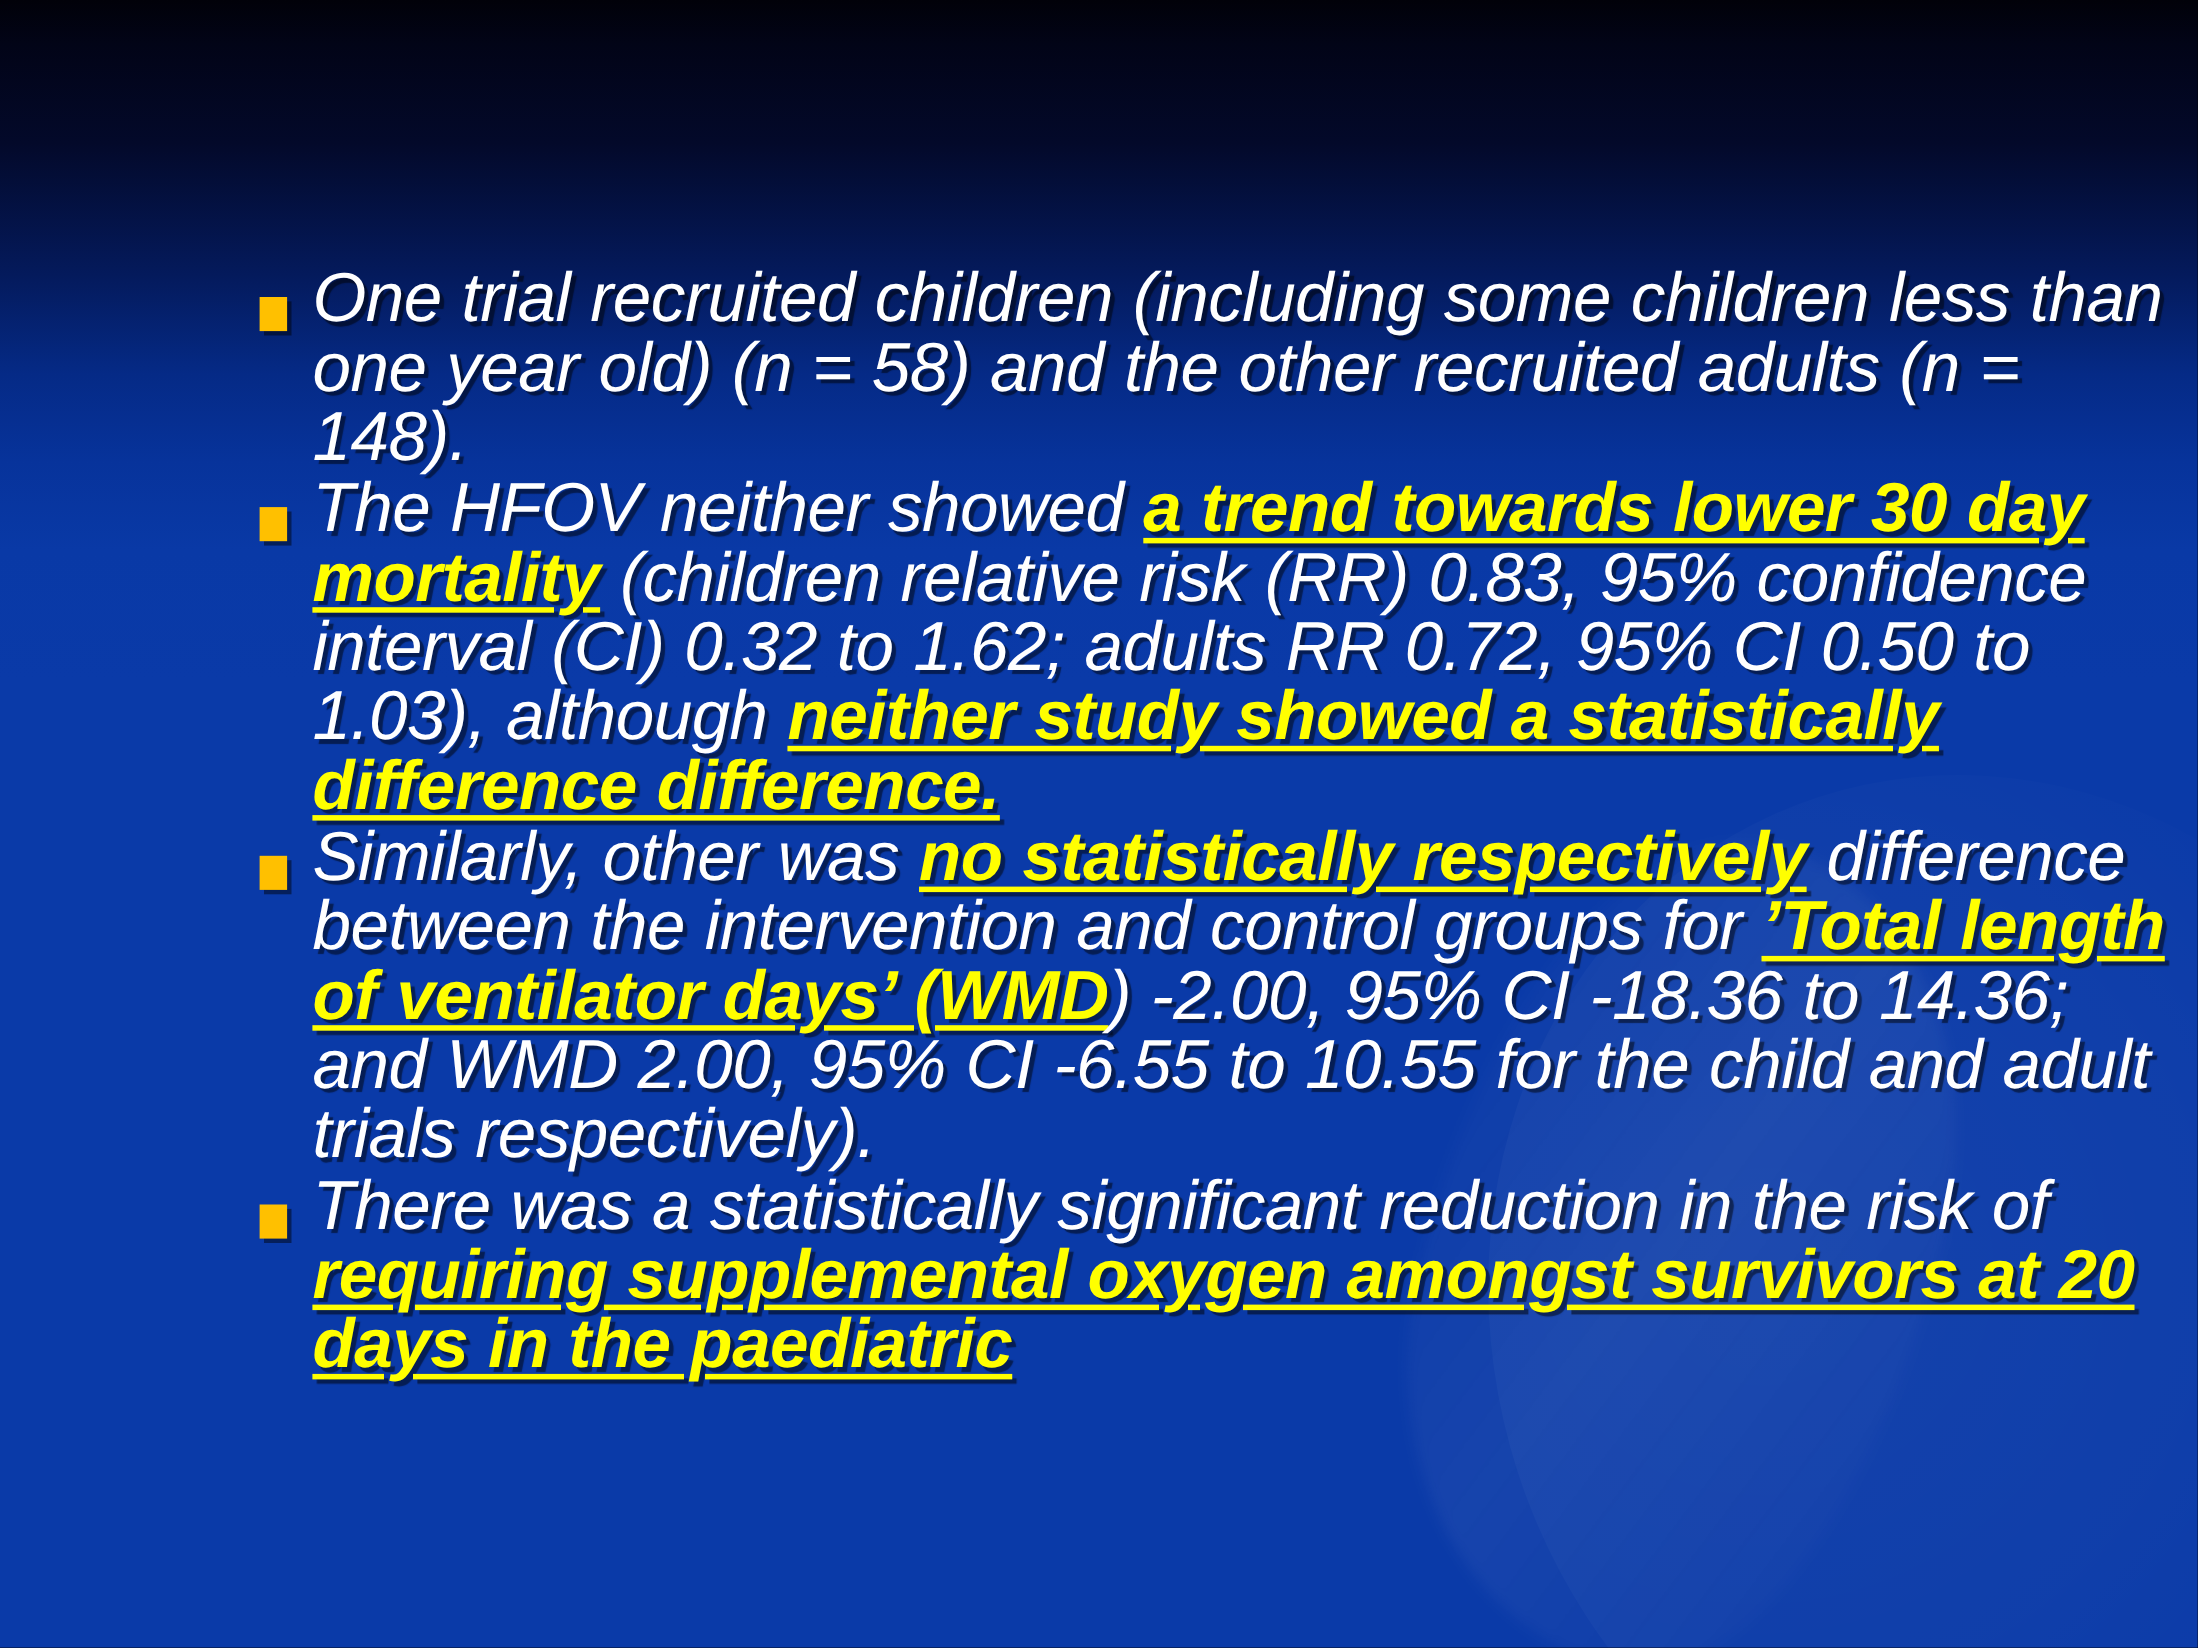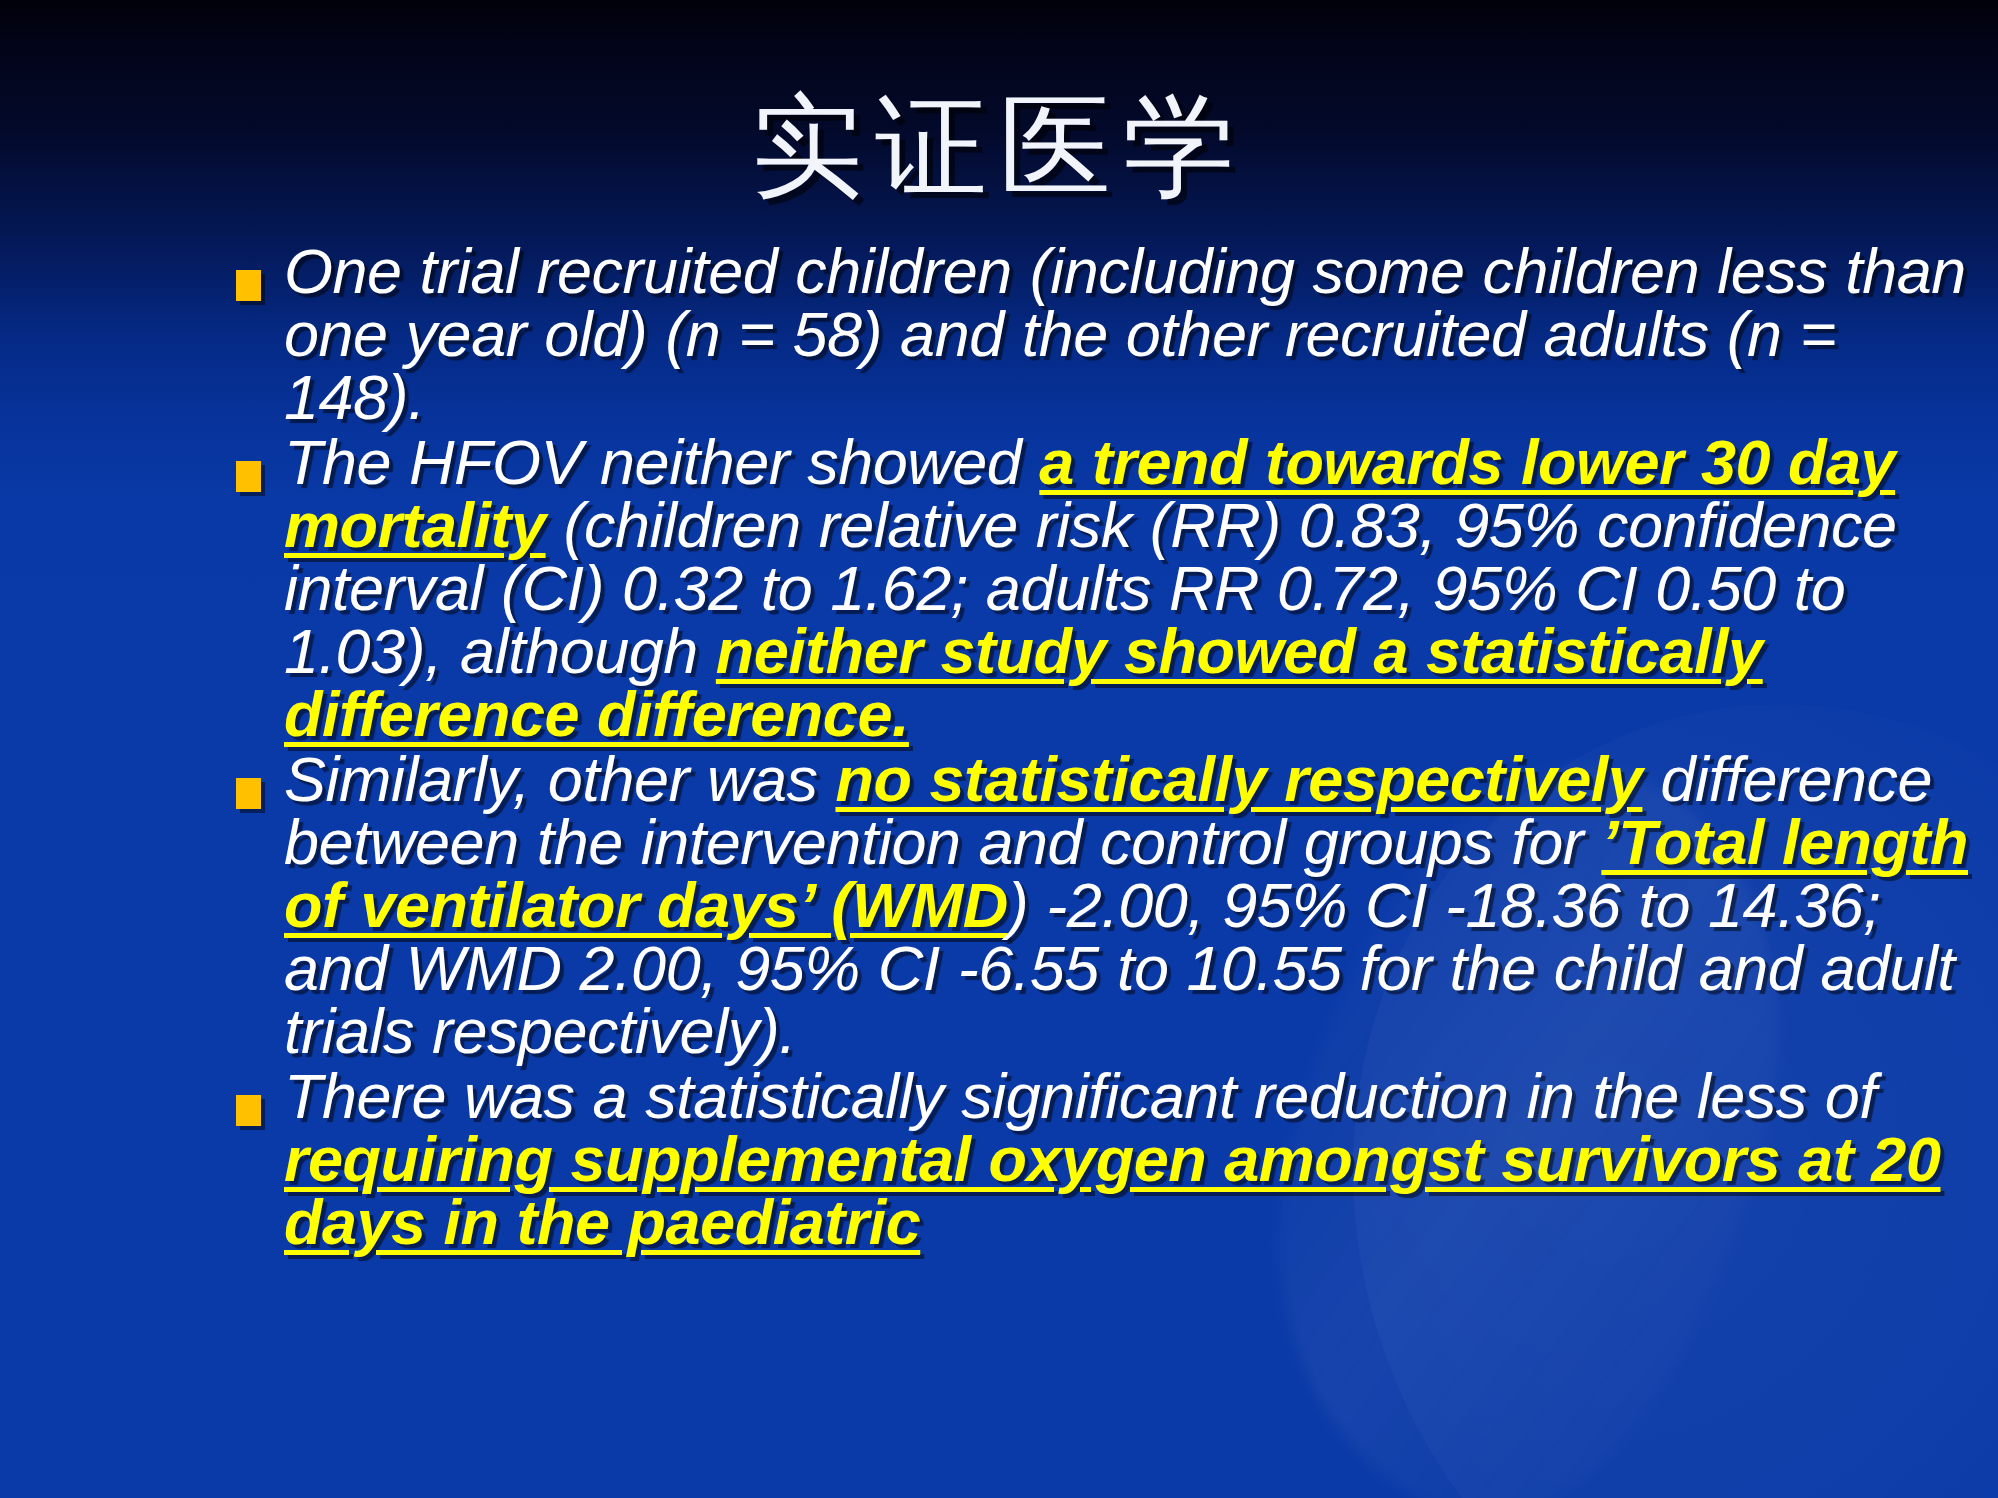--- a/index.html
+++ b/index.html
@@ -116,21 +116,20 @@
   }
 </style>
 </head>
 <body>
 
 <div id="slide">
 
   <div class="swoosh swoosh-a"></div>
   <div class="swoosh swoosh-b"></div>
 
-  <div id="title">实证医学</div>
 
   <div id="body">
       <div class="bullet-row">
         <div class="marker">
           <i></i>
         </div>
         <div class="para"><span class="plain">One trial recruited children (including some children less than one year old) (n = 58) and the other recruited adults (n = 148).</span></div>
       </div>
       <div class="bullet-row">
         <div class="marker">
@@ -141,17 +140,17 @@
       <div class="bullet-row">
         <div class="marker">
           <i></i>
         </div>
         <div class="para"><span class="plain">Similarly, other was </span><b>no statistically respectively</b><span class="plain"> difference between the intervention and control groups for </span><b>’Total length of ventilator days’ (WMD</b><span class="plain">) -2.00, 95% CI -18.36 to 14.36; and WMD 2.00, 95% CI -6.55 to 10.55 for the child and adult trials respectively).</span></div>
       </div>
       <div class="bullet-row">
         <div class="marker">
           <i></i>
         </div>
-        <div class="para"><span class="plain">There was a statistically significant reduction in the less of </span><b>requiring supplemental oxygen amongst survivors at 20 days in the paediatric</b></div>
+        <div class="para"><span class="plain">There was a statistically significant reduction in the risk of </span><b>requiring supplemental oxygen amongst survivors at 20 days in the paediatric</b></div>
       </div>
     </div>
 
 </div>
 
 </body></html>

